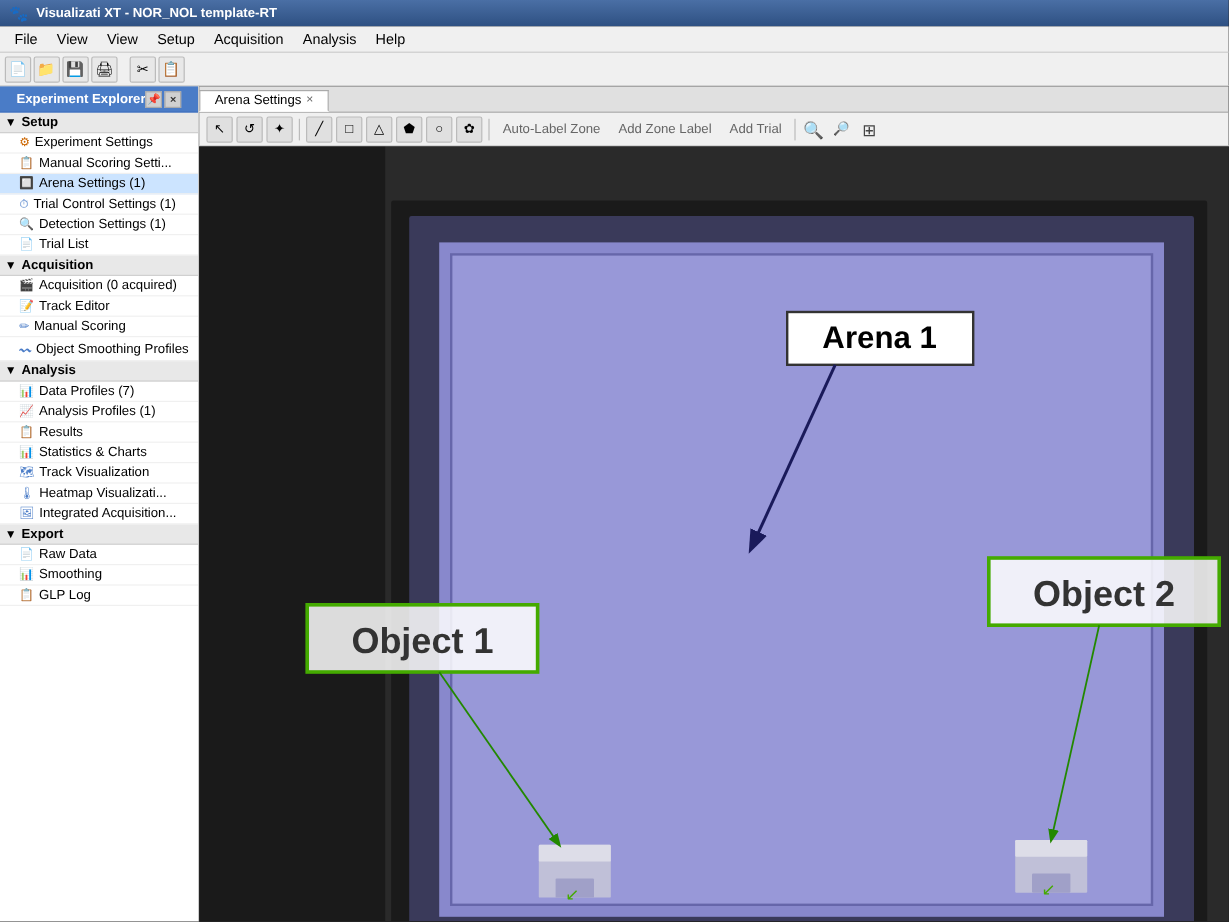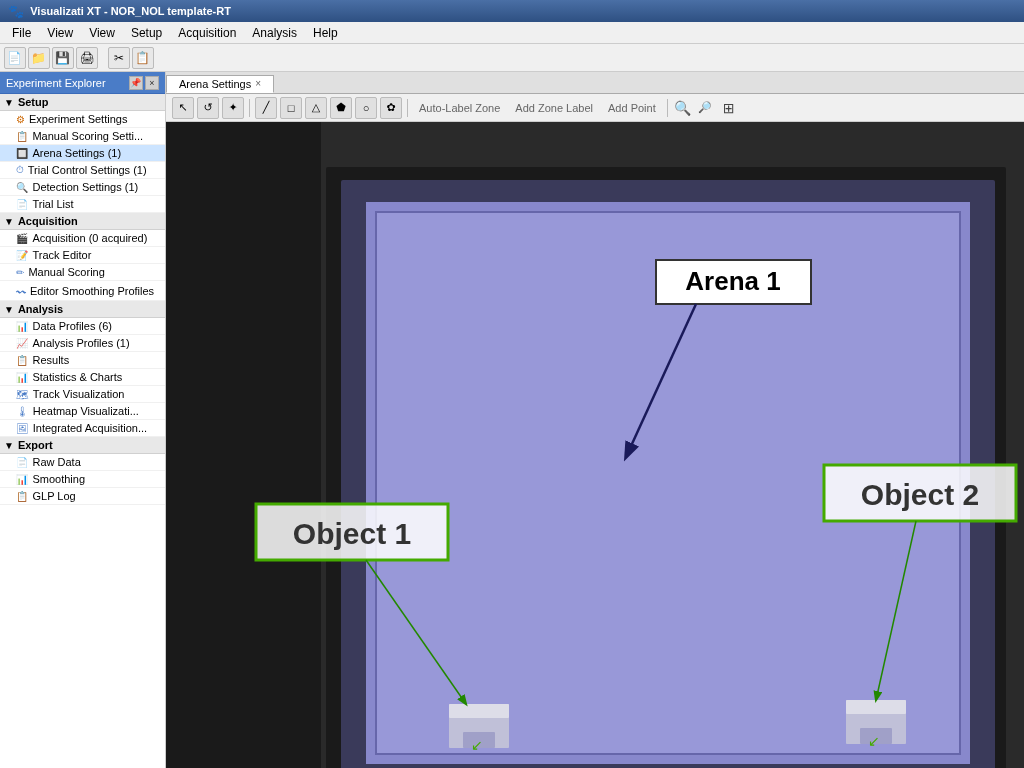--- a/index.html
+++ b/index.html
@@ -74,23 +74,23 @@
 
     
     .panel-header {
       height: 22px;
       background: #4a7cc7;
       color: white;
       display: flex;
       align-items: center;
       padding: 0 6px;
       font-size: 11px;
-      font-weight: normal;
+      font-weight: bold;
       border-bottom: 1px solid #3a6ab8;
-      justify-content: space-between;
+      justify-content: center;
     }
     .panel-header .close-btns {
       display: flex;
       gap: 2px;
     }
     .panel-close-btn {
       width: 14px;
       height: 14px;
       background: #d0d0d0;
       border: 1px solid #aaa;
@@ -309,32 +309,32 @@
         <div class="tree-item">
           <span class="tree-item-icon">📝</span>
           <span>Track Editor</span>
         </div>
         <div class="tree-item">
           <span class="tree-item-icon">✏</span>
           <span>Manual Scoring</span>
         </div>
         <div class="tree-item">
           <span class="tree-item-icon">〰</span>
-          <span>Editor Smoothing Profiles</span>
+          <span>Object Smoothing Profiles</span>
         </div>
       </div>
 
       <div class="tree-section">
         <div class="tree-section-header">
           <span class="tree-section-icon">▼</span>
           <span>Analysis</span>
         </div>
         <div class="tree-item">
           <span class="tree-item-icon chart">📊</span>
-          <span>Data Profiles (6)</span>
+          <span>Data Profiles (7)</span>
         </div>
         <div class="tree-item">
           <span class="tree-item-icon chart">📈</span>
           <span>Analysis Profiles (1)</span>
         </div>
         <div class="tree-item">
           <span class="tree-item-icon">📋</span>
           <span>Results</span>
         </div>
         <div class="tree-item">
@@ -392,21 +392,21 @@
       <div class="arena-tool-separator"></div>
       <div class="arena-tool-btn" title="Line">╱</div>
       <div class="arena-tool-btn" title="Rectangle">□</div>
       <div class="arena-tool-btn" title="Triangle">△</div>
       <div class="arena-tool-btn" title="Polygon">⬟</div>
       <div class="arena-tool-btn" title="Circle">○</div>
       <div class="arena-tool-btn" title="Custom">✿</div>
       <div class="arena-tool-separator"></div>
       <span class="arena-tool-label">Auto-Label Zone</span>
       <span class="arena-tool-label">Add Zone Label</span>
-      <span class="arena-tool-label">Add Point</span>
+      <span class="arena-tool-label">Add Trial</span>
       <div class="arena-tool-separator"></div>
       <div class="arena-tool-zoom">🔍</div>
       <div class="arena-tool-zoom" style="font-size:11px;">🔎</div>
       <div class="arena-tool-zoom">⊞</div>
     </div>
 
     <div id="canvas-area">
 
       <svg id="arena-svg" style="position:absolute;top:0;left:0;width:100%;height:100%;">
 

